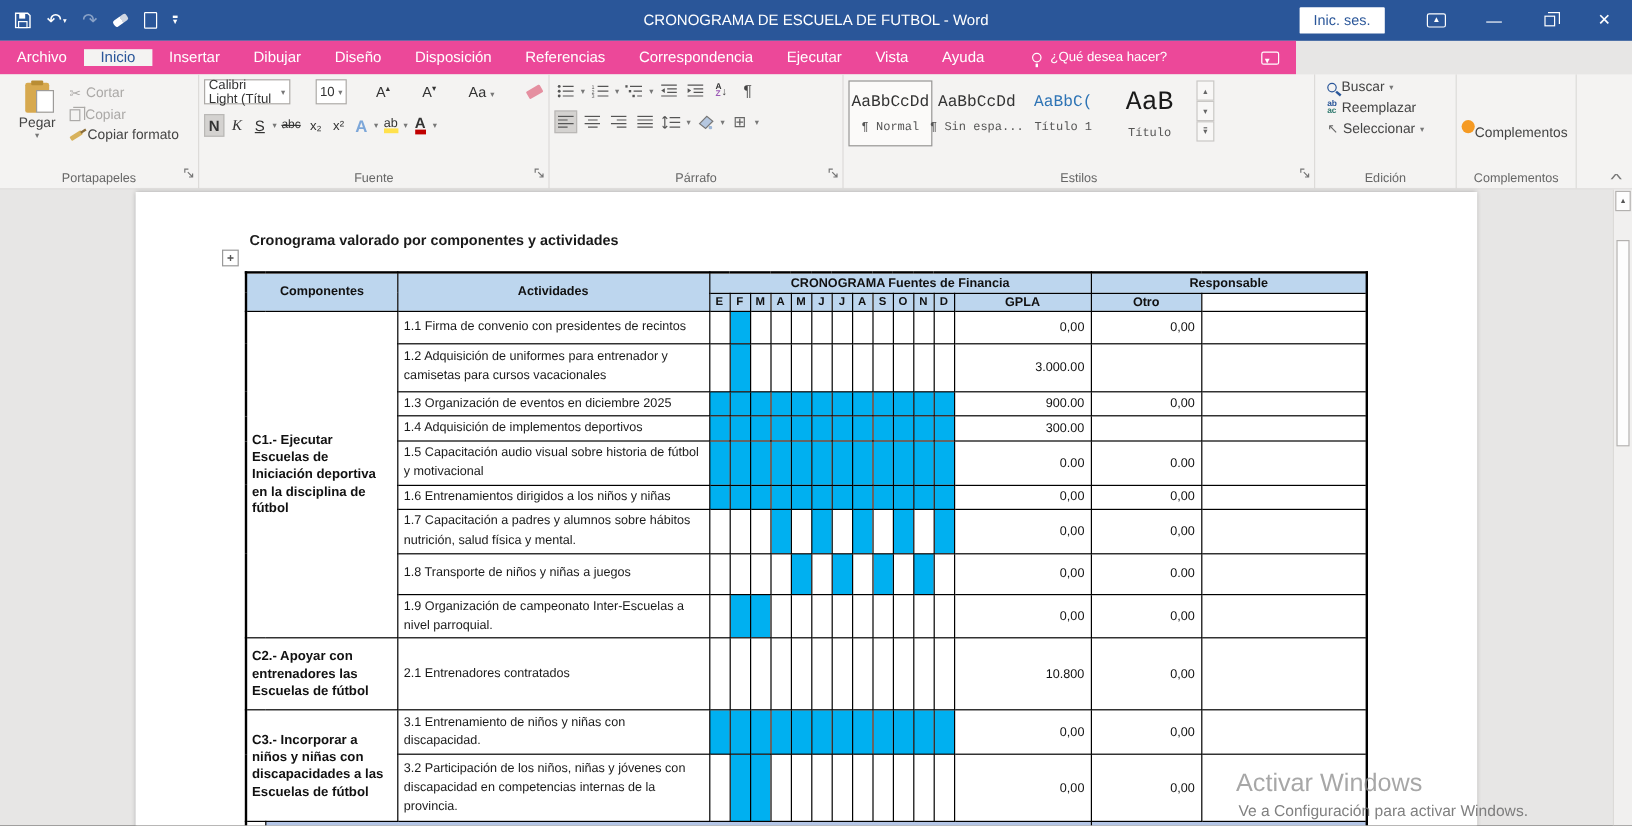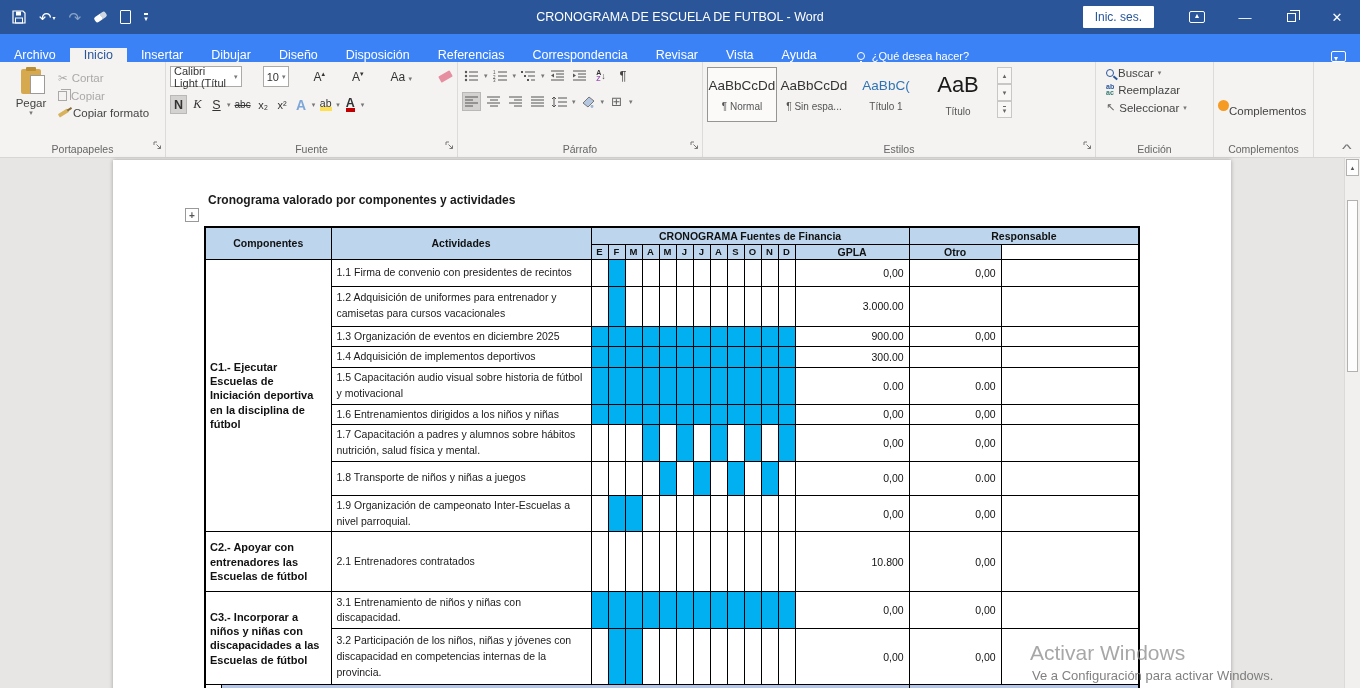--- a/index.html
+++ b/index.html
@@ -21,21 +21,21 @@
   .tb-title{position:absolute;left:0;right:0;text-align:center;font-size:12.5px;pointer-events:none;}
   .tb-right{margin-left:auto;display:flex;align-items:center;height:100%;}
   .signin{background:#fff;color:#2a5699;font-size:12px;padding:4px 12px;border-radius:1px;margin-right:22px;cursor:pointer;}
   .rdo{width:16px;height:12px;border:1px solid #fff;border-radius:2px;position:relative;margin-right:4px;}
   .rdo::before{content:"▴";position:absolute;left:0;right:0;top:-1px;text-align:center;font-size:8px;color:#fff;}
   .wbtn{width:46px;height:34px;display:flex;align-items:center;justify-content:center;font-size:13px;cursor:pointer;}
   .restore-g{width:9px;height:9px;border:1px solid #fff;position:relative;}
   .restore-g::before{content:"";position:absolute;left:2px;top:-4px;width:9px;height:9px;border:1px solid #fff;border-left:none;border-bottom:none;}
 
   
-  .tabrow{position:absolute;left:0;top:34px;width:1360px;height:28px;background:#3b82f6;display:flex;align-items:flex-end;color:#fff;}
+  .tabrow{position:absolute;left:0;top:34px;width:1080px;height:28px;background:#ec4899;display:flex;align-items:center;color:#fff;}
   .tab{padding:0 14px;display:flex;align-items:center;font-size:12.5px;cursor:pointer;white-space:nowrap;}
   .tab.active{background:#f4f3f2;color:#2a5699;}
   .tellme{display:flex;align-items:center;gap:7px;margin-left:26px;font-size:11px;cursor:pointer;}
   .bulb{width:8px;height:8px;border:1px solid #fff;border-radius:50%;position:relative;}
   .bulb::after{content:"";position:absolute;left:2px;top:8px;width:2px;height:3px;background:#fff;}
   .feedback{margin-left:auto;margin-right:14px;display:flex;align-items:center;}
   .bubble{width:15px;height:11px;border:1px solid #fff;border-radius:2px;position:relative;}
   .bubble::after{content:"";position:absolute;left:2px;bottom:-4px;border:4px solid transparent;border-top-color:#fff;border-left-width:2px;border-right-width:2px;}
 
   
@@ -85,21 +85,21 @@
   .prow+.prow{margin-top:7px;}
   .pb{min-width:19px;height:19px;display:inline-flex;align-items:center;justify-content:center;cursor:pointer;color:#555;}
   .pb.active{background:#d4d2d0;border:1px solid #bab8b6;}
   .pilcrow{font-size:13px;color:#444;}
   .sorticon{display:inline-flex;flex-direction:column;font-size:7px;line-height:6px;color:#333;font-weight:bold;}
   .sorticon .za{color:#9b59b6;}
   .sortarrow{font-size:9px;color:#444;}
 
   
   .g-styles{width:393px;display:flex;align-items:flex-start;padding-top:5px;}
-  .stylecard{width:70px;height:55px;display:flex;flex-direction:column;align-items:center;justify-content:center;cursor:pointer;margin-right:2px;background:transparent;}
+  .stylecard{width:70px;height:55px;display:flex;flex-direction:column;align-items:center;justify-content:center;cursor:pointer;margin-right:2px;background:transparent;font-family:Liberation Mono, monospace;}
   .stylecard.selected{border:1px solid #979593;background:#fbfaf9;}
   .sprev{font-size:13.5px;color:#333;white-space:nowrap;}
   .sprev.colored{color:#2e74b5;}
   .sprev.big{font-size:22px;font-weight:400;color:#1a1a1a;}
   .slabel{font-size:10px;color:#555;margin-top:8px;white-space:nowrap;}
   .stylescroll{width:15px;display:flex;flex-direction:column;margin-left:2px;}
   .ssb{height:17px;border:1px solid #c9c7c5;background:#f8f7f6;display:flex;align-items:center;justify-content:center;font-size:7px;color:#666;cursor:pointer;}
   .ssb .barred{border-top:1px solid #666;padding-top:1px;font-size:7px;line-height:5px;}
 
   
@@ -212,21 +212,21 @@
   <div class="tabrow">
     <div id="tabs-holder" style="display:flex;align-items:stretch;">
         <div class="tab">Archivo</div>
         <div class="tab active">Inicio</div>
         <div class="tab">Insertar</div>
         <div class="tab">Dibujar</div>
         <div class="tab">Diseño</div>
         <div class="tab">Disposición</div>
         <div class="tab">Referencias</div>
         <div class="tab">Correspondencia</div>
-        <div class="tab">Revisar</div>
+        <div class="tab">Ejecutar</div>
         <div class="tab">Vista</div>
         <div class="tab">Ayuda</div>
       </div>
     <div class="tellme">
       <span class="bulb"></span>
       <span>¿Qué desea hacer?</span>
     </div>
     <div class="feedback">
         <span class="bubble"></span>
       </div>

